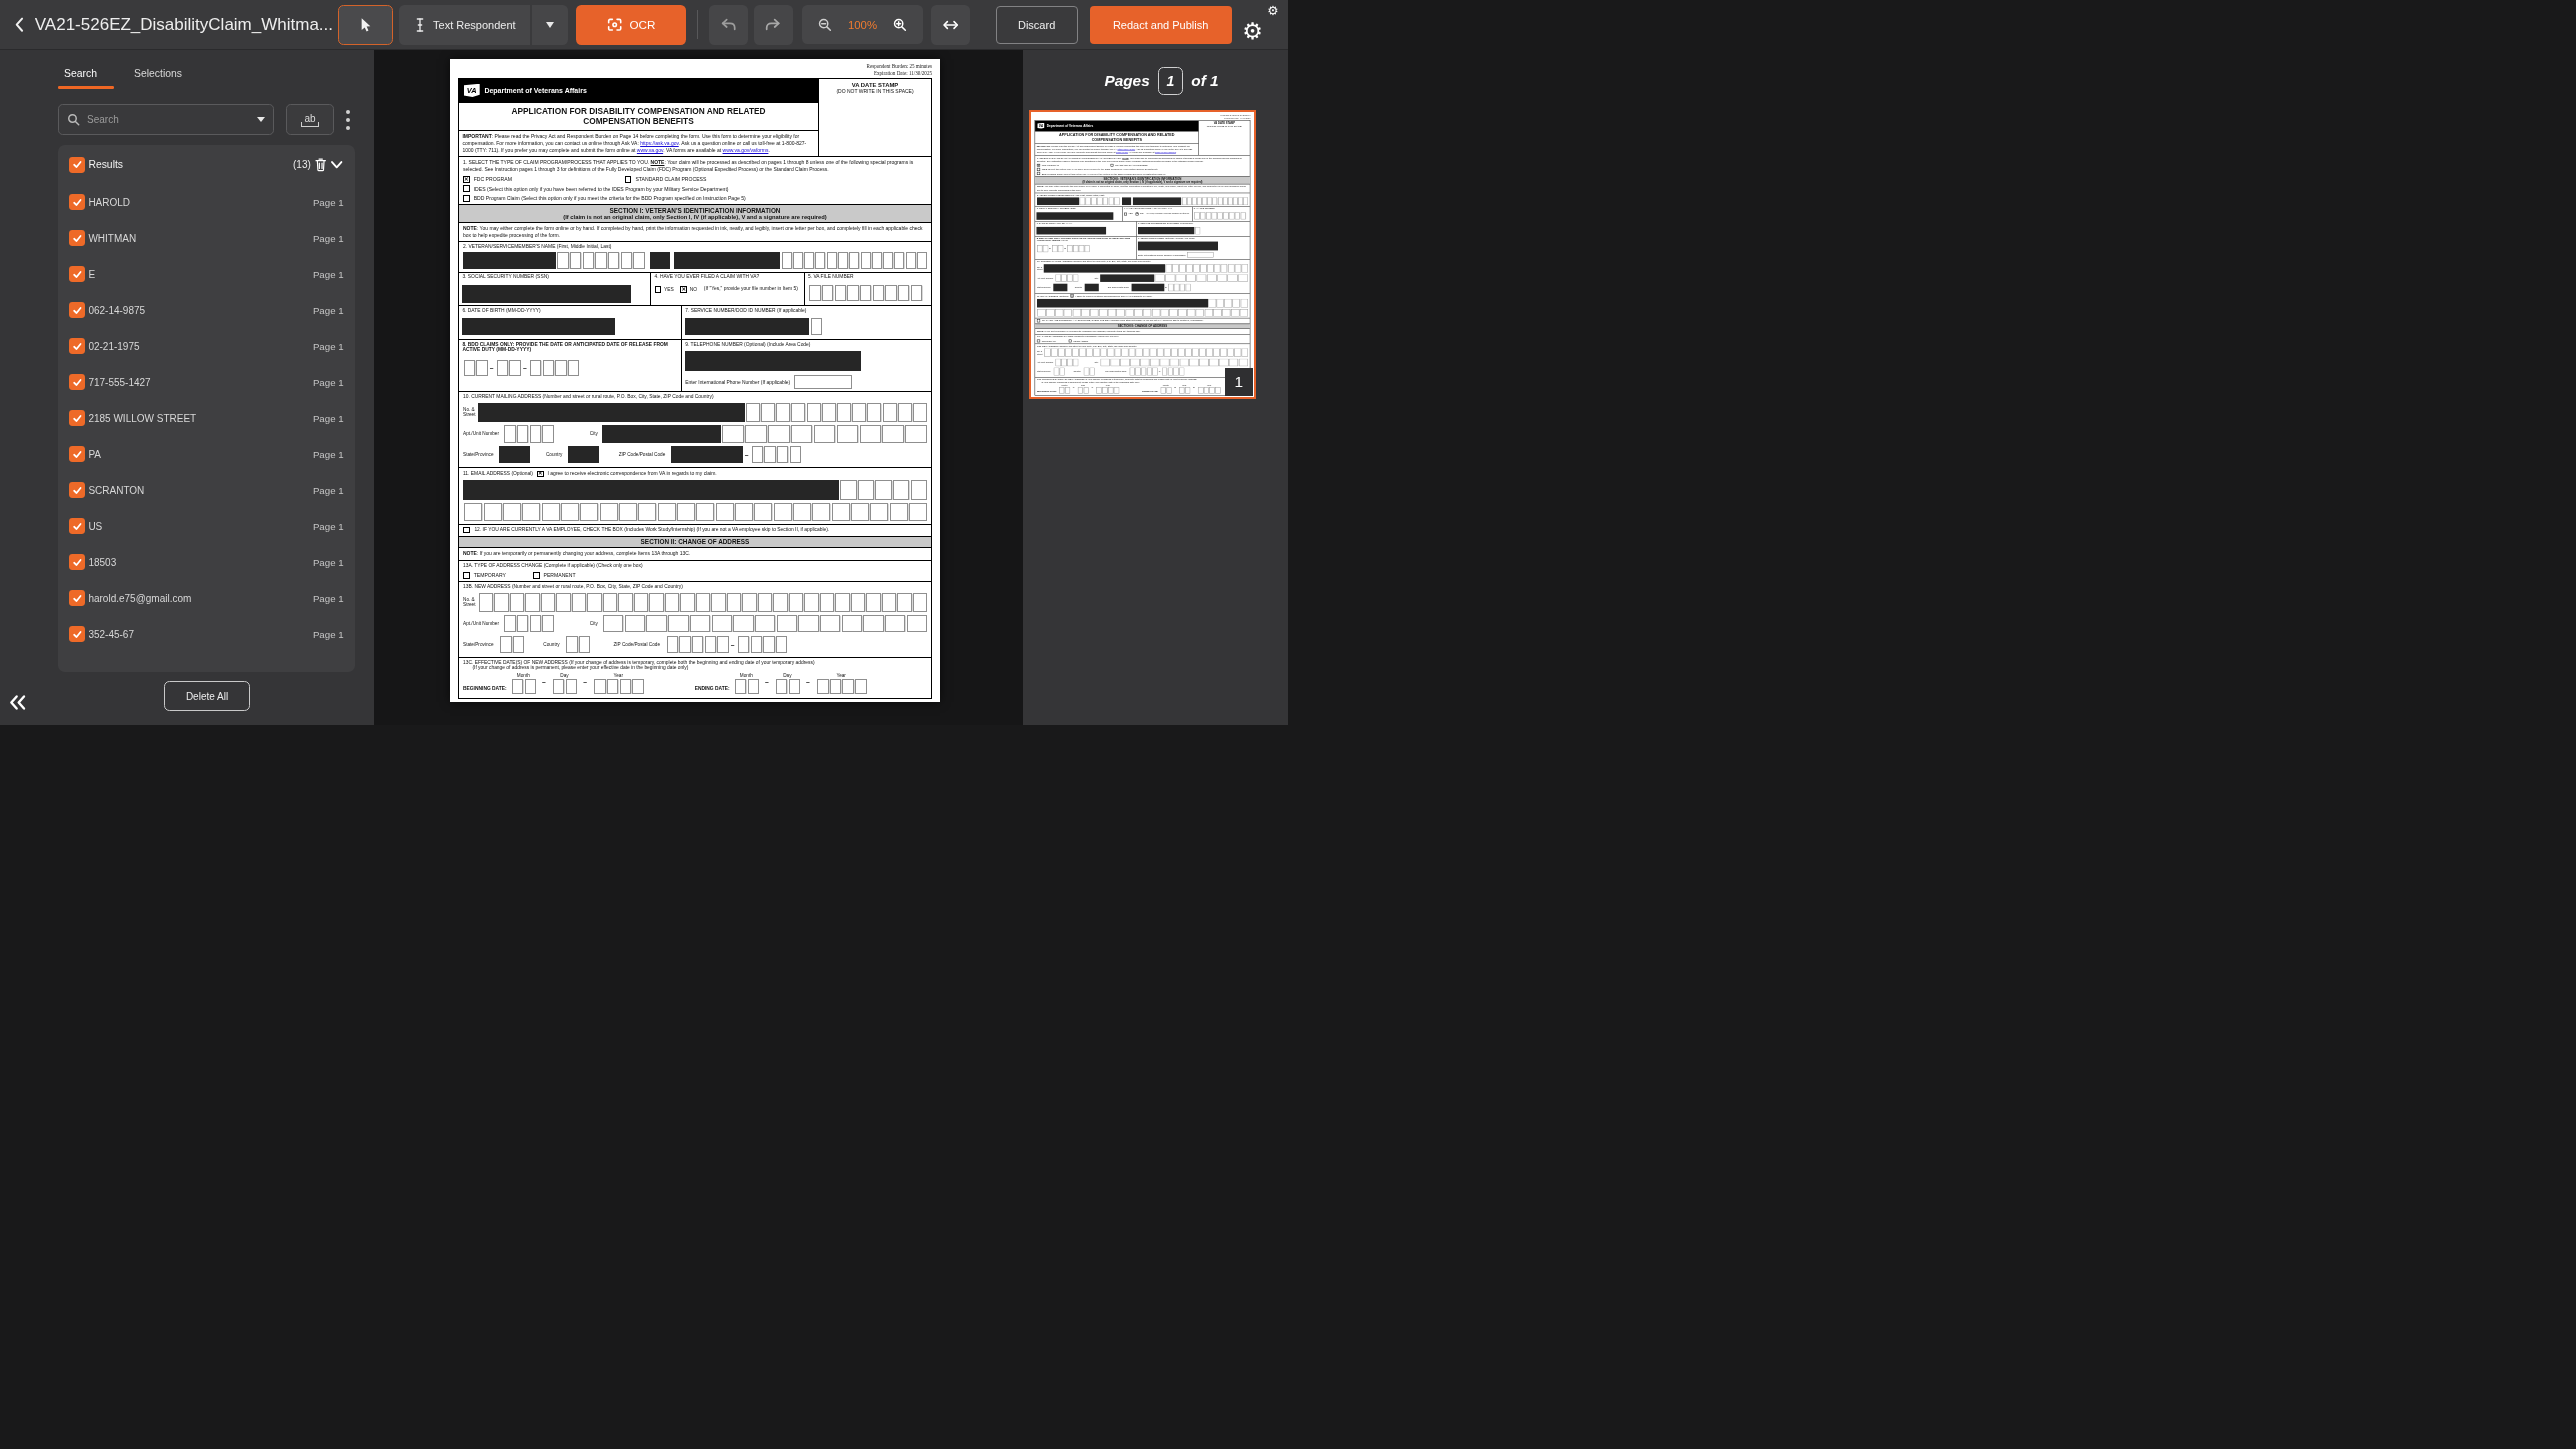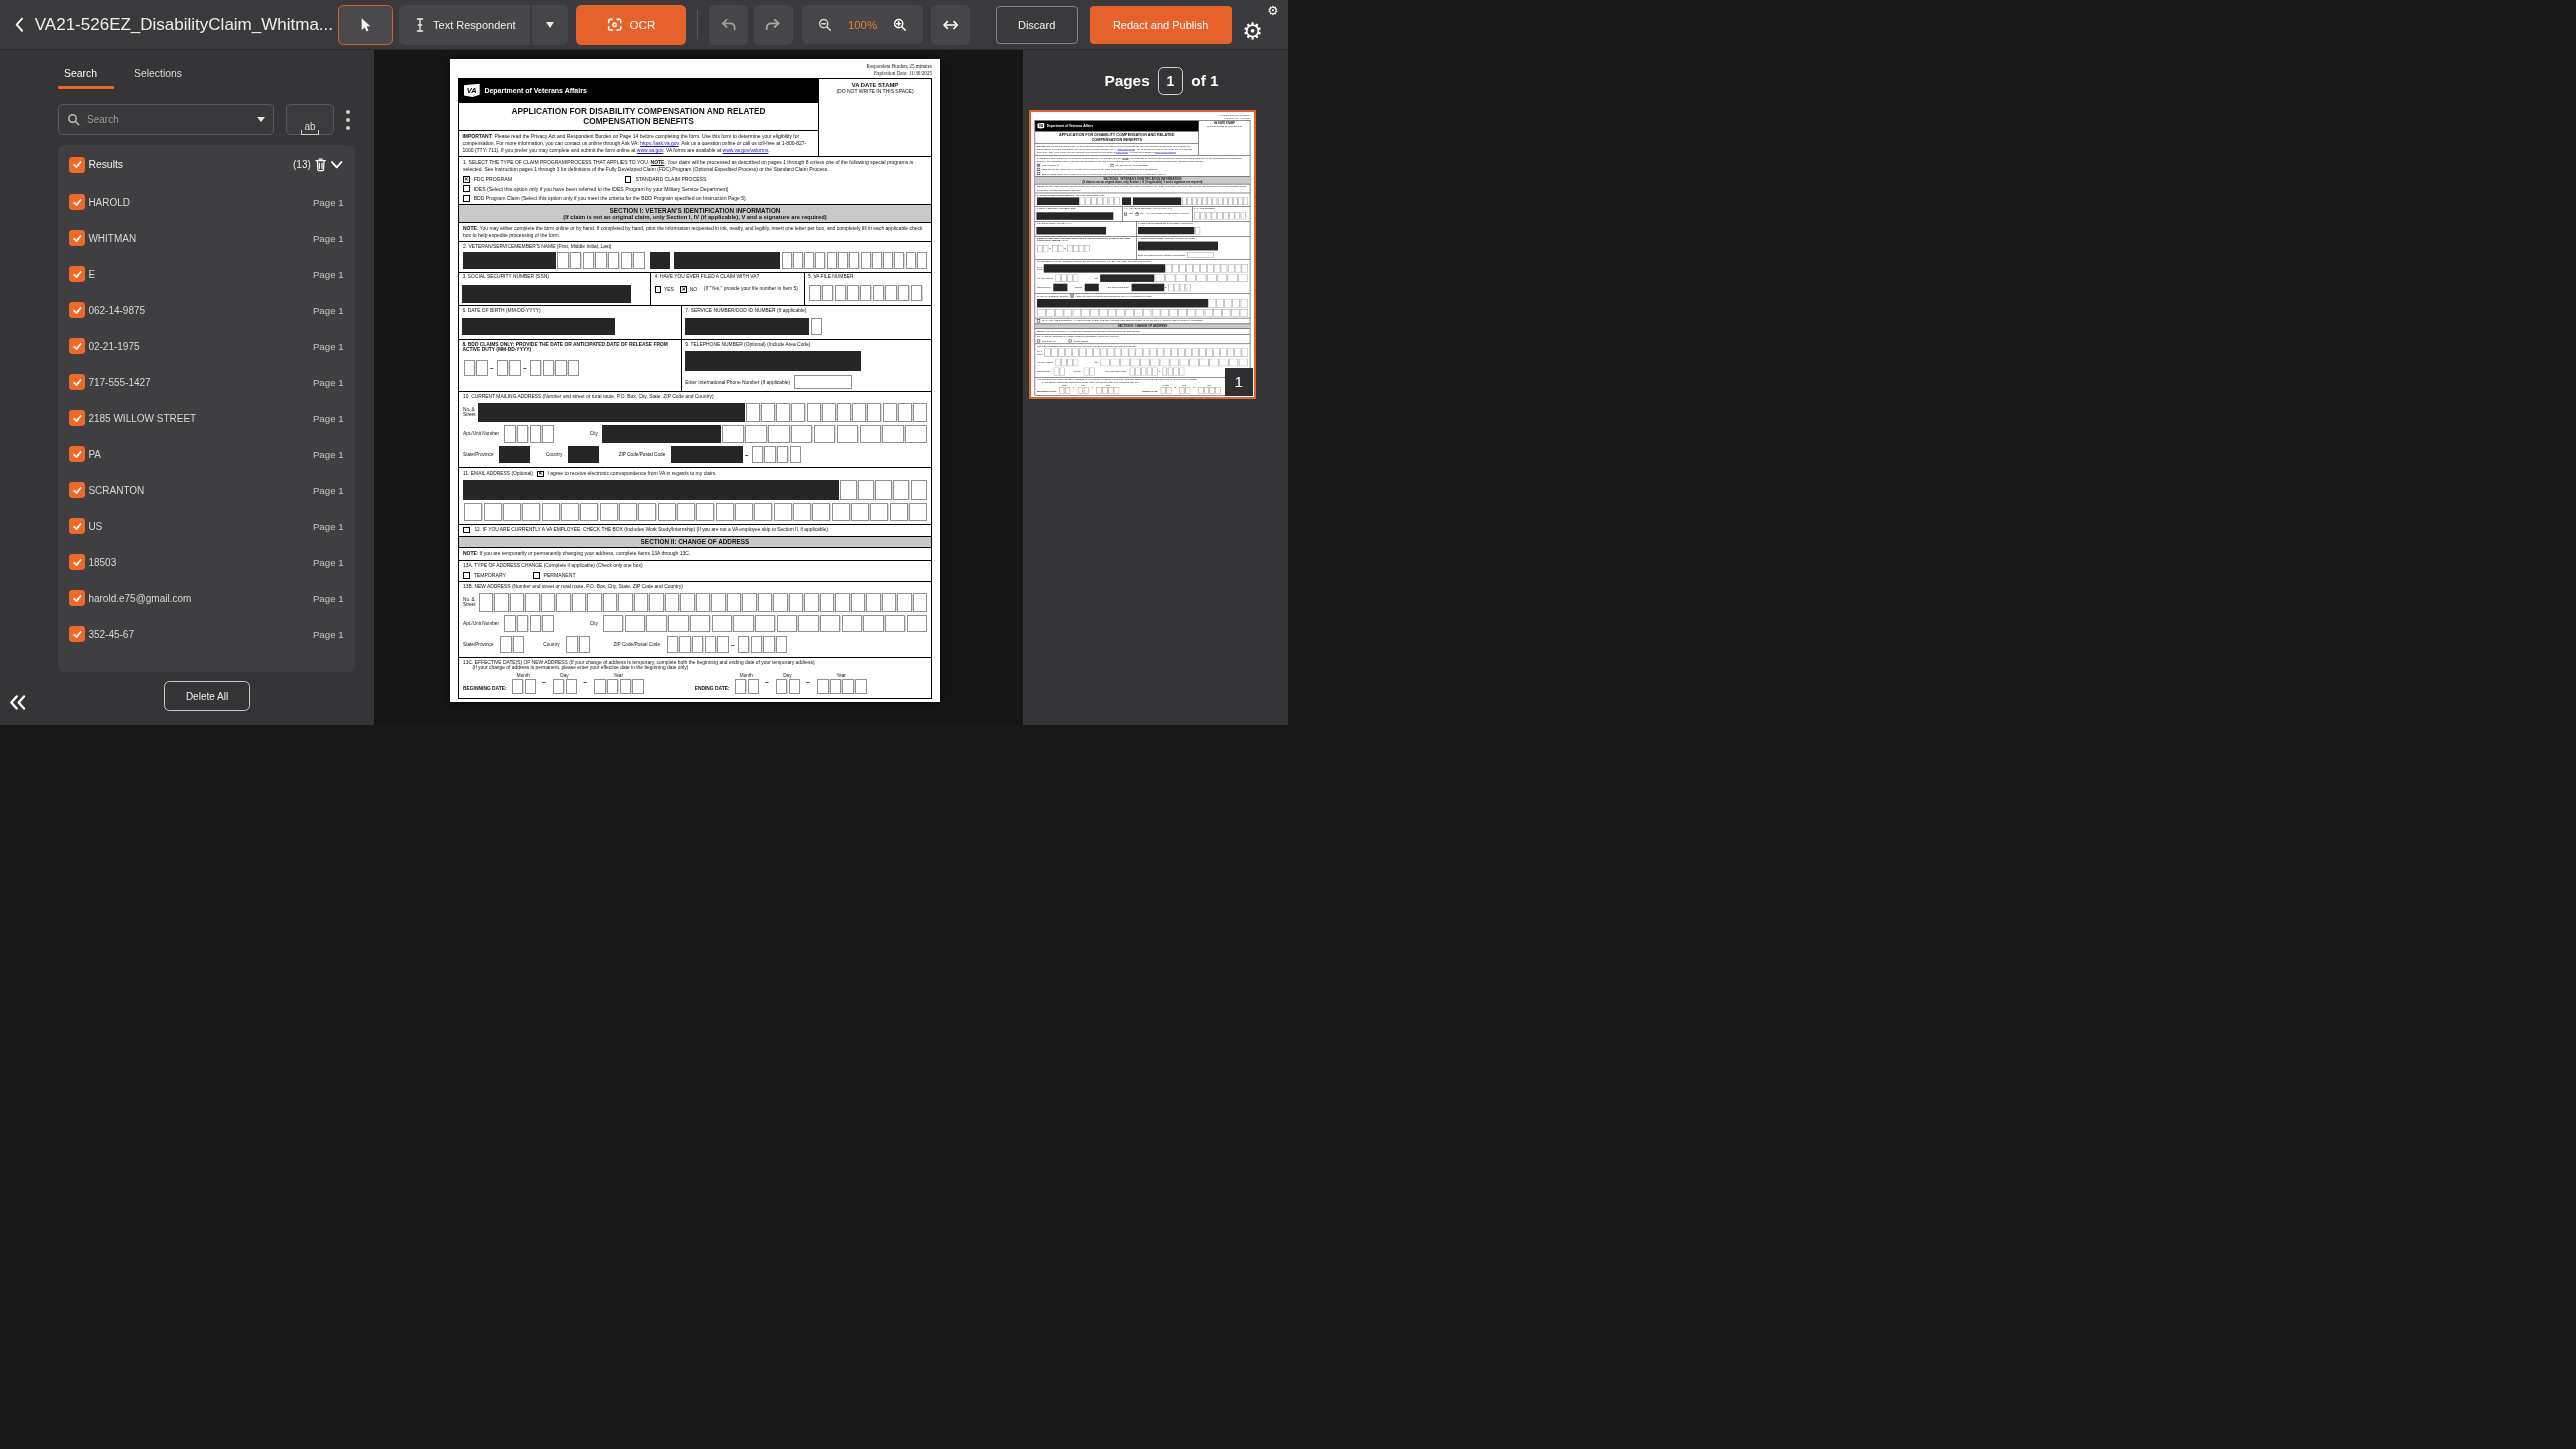--- a/index.html
+++ b/index.html
@@ -45,21 +45,21 @@
   .sb-tab.t2 { left:134px; color:#d9d9d9; }
   .sb-underline { position:absolute; left:58px; top:36px; width:56px; height:2.7px; background:#ef6724; border-radius:1.3px; }
   .sb-search { position:absolute; left:58px; top:54px; width:216px; height:31px;
     background:#39393b; border:1.3px solid #5a5a5c; border-radius:4.7px;
     display:flex; align-items:center; padding:0 8px; gap:6.7px; }
   .sb-search input { flex:1; background:transparent; border:none; outline:none;
     color:#e8e8e8; font-size:10px; font-family:inherit; min-width:0; }
   .sb-search input::placeholder { color:#9b9b9b; }
   .sb-ab { position:absolute; left:286px; top:54px; width:48px; height:31px;
     background:#3b3b3d; border:1.3px solid #5a5a5c; border-radius:4.7px;
-    display:flex; align-items:flex-end; justify-content:center; color:#dcdcdc; font-size:10px; cursor:pointer; }
+    display:flex; align-items:center; justify-content:center; color:#dcdcdc; font-size:10px; cursor:pointer; }
   .ab-inner { position:relative; padding:0 2px 2px; }
   .ab-inner::after { content:""; position:absolute; left:-1.3px; right:-1.3px; bottom:-1.3px; height:4.7px;
     border-left:1px solid #cfcfcf; border-right:1px solid #cfcfcf; border-bottom:1px solid #cfcfcf; }
   .sb-kebab { position:absolute; left:345px; top:60px; width:6.7px; height:20px;
     display:flex; flex-direction:column; justify-content:space-between; align-items:center; cursor:pointer; }
   .sb-kebab i { width:4px; height:4px; border-radius:50%; background:#d2d2d2; }
 
   .sb-card { position:absolute; left:58px; top:95px; width:297px; height:527px;
     background:#3f3f41; border-radius:6.7px; overflow:hidden; }
   .sb-row { height:36px; display:flex; align-items:center; padding:0 11.4px; gap:3px; }
@@ -123,21 +123,21 @@
   .cell + .cell { border-left:1.3px solid #000; }
   .dash { align-self:center; font-weight:bold; font-size:6.7px; padding:0 2px; }
   .addrlbl { font-size:4.7px; line-height:1.15; flex:none; align-self:center; }
   .arow { display:flex; align-items:stretch; margin-top:3.4px; }
   .datecol { display:flex; flex-direction:column; align-items:center; }
   .datecol .dl { font-size:4.7px; margin-bottom:1.3px; }
 
   
   .rightpanel { position:absolute; left:1023px; top:50px; right:0; bottom:0; background:#353537; }
   .rp-header { position:absolute; top:17.4px; left:12px; right:0; display:flex; align-items:center;
-    justify-content:center; gap:8px; color:#fff; font-size:15.4px; font-weight:600; }
+    justify-content:center; gap:8px; color:#fff; font-size:15.4px; font-weight:600;font-style:italic; }
   .rp-numbox { width:25.5px; height:28px; border:1.3px solid #d0d0d0; border-radius:5.4px;
     display:flex; align-items:center; justify-content:center; font-size:14px; background:transparent; color:#fff; }
   .thumb { position:absolute; left:6px; top:60px; width:227px; height:289px;
     border:2px solid #e7622a; background:#fff; overflow:hidden; cursor:pointer; }
   .thumb-content { position:absolute; left:0; top:0; width:490px; height:643px;
     transform:scale(0.455, 0.4437); transform-origin:top left; }
   .thumb-content .page { position:static; box-shadow:none; }
   .thumb-badge { position:absolute; right:1.3px; bottom:1.3px; width:28px; height:28px; background:#2f2f31;
     color:#fff; font-size:15.4px; display:flex; align-items:center; justify-content:center; z-index:3; }
 </style>

